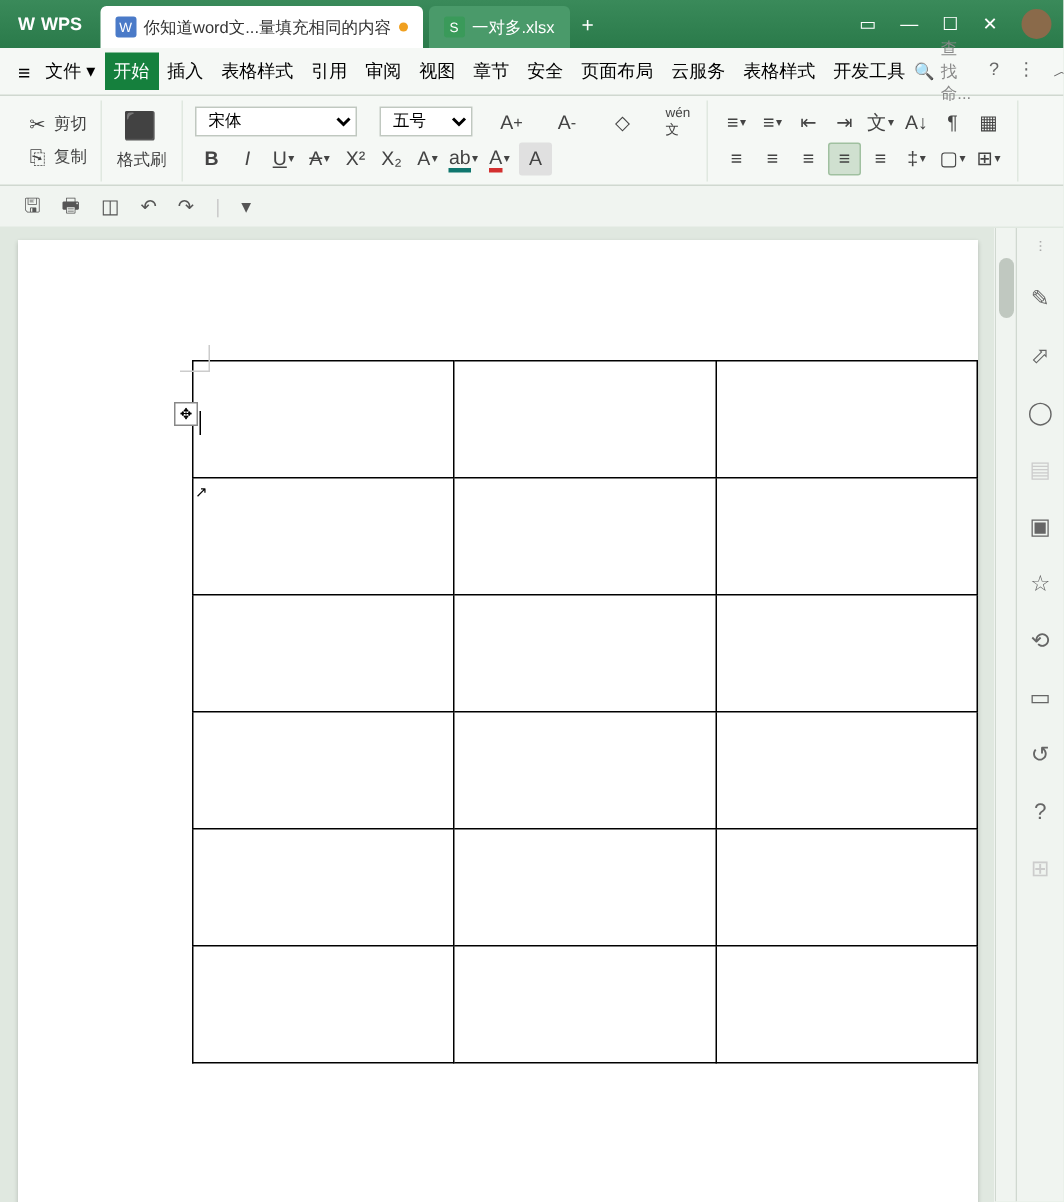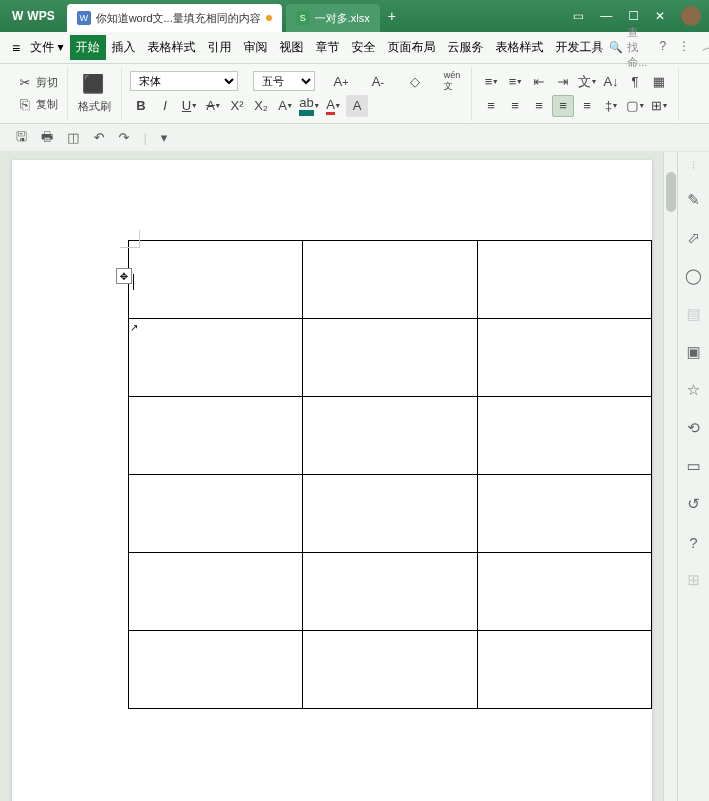--- a/index.html
+++ b/index.html
@@ -156,21 +156,21 @@
           <span class="dd">▾</span>
         </span>
       <span class="tbtn">
           <s>A</s>
           <span class="dd">▾</span>
         </span>
       <span class="tbtn">X²</span>
       <span class="tbtn">X₂</span>
       <span class="tbtn">A<span class="dd">▾</span></span>
       <span class="tbtn">
-          <span style="border-bottom:6px solid #0f766e">ab</span>
+          <span style="border-bottom:3px solid #0f766e">ab</span>
           <span class="dd">▾</span>
         </span>
       <span class="tbtn">
           <span style="border-bottom:3px solid #d32f2f">A</span>
           <span class="dd">▾</span>
         </span>
       <span class="tbtn" style="background:#e0e0e0">A</span>
     </div>
   </div>
   <div class="rgroup" style="padding:0 8px">

